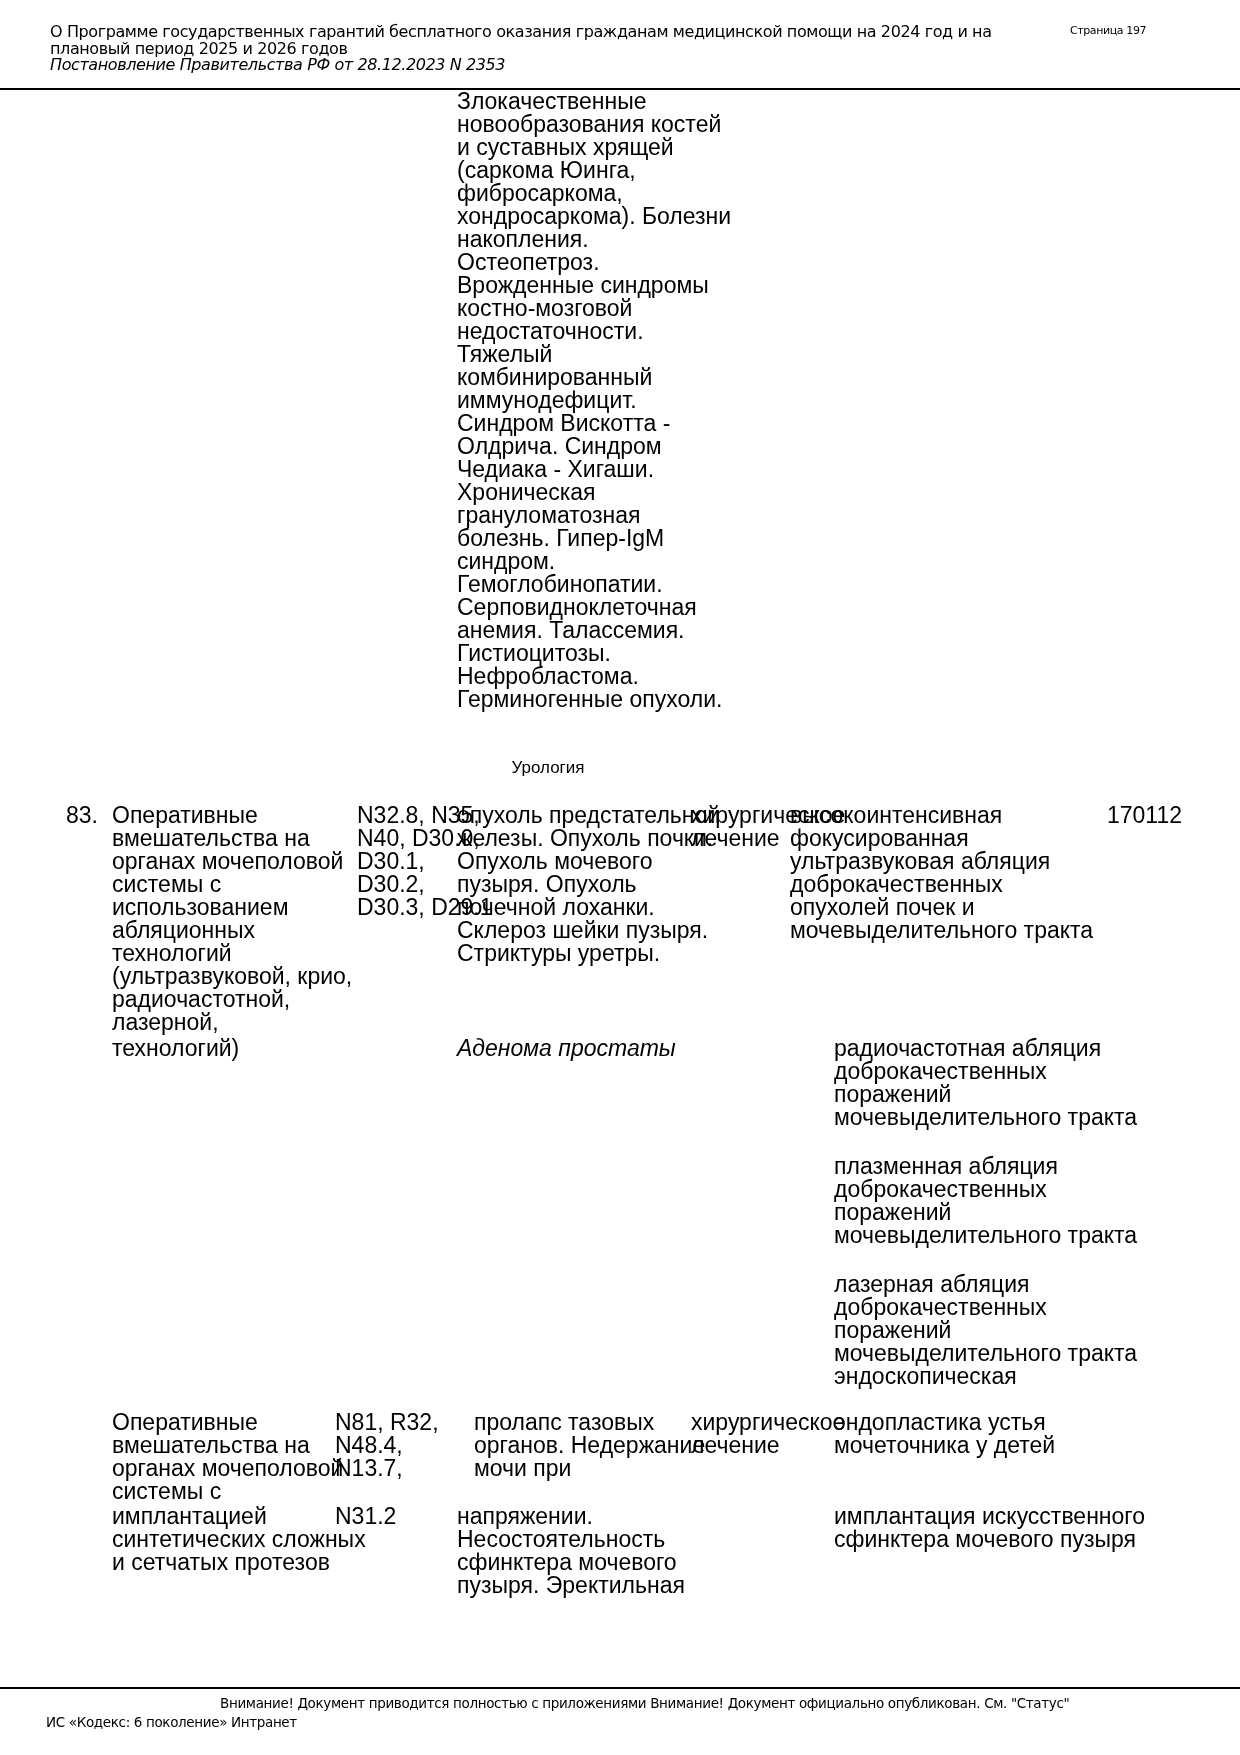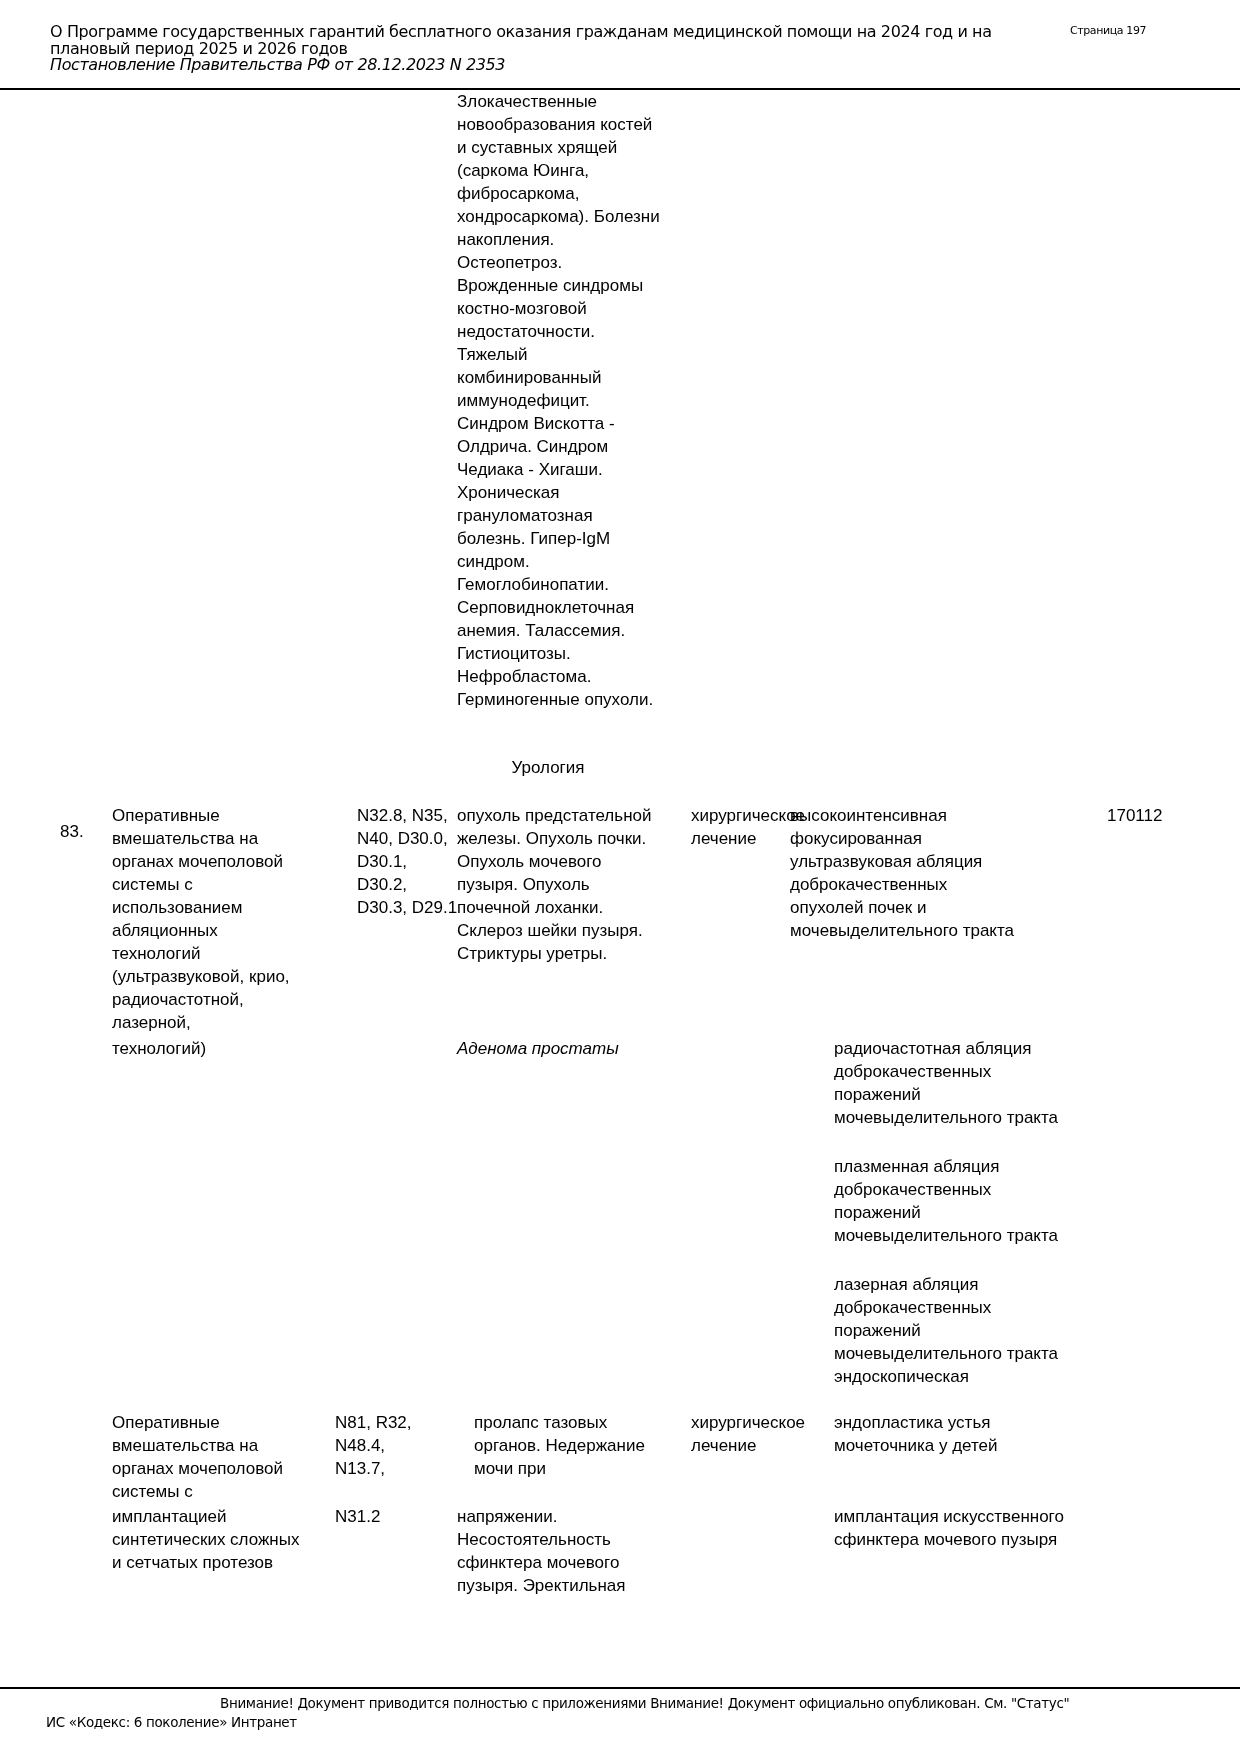--- a/index.html
+++ b/index.html
@@ -5,21 +5,21 @@
   html, body { margin:0; padding:0; background:#fff; }
   body { width:1240px; height:1755px; position:relative; overflow:hidden; color:#000; }
   .hdr { position:absolute; left:50px; top:24px; width:1020px; font-family:"DejaVu Sans", sans-serif; font-size:16px; line-height:16.5px; letter-spacing:-0.4px; }
   .hdr .title { display:block; }
   .hdr .decree { font-style:italic; display:block; }
   .pagenum { position:absolute; left:1070px; top:24px; font-family:"DejaVu Sans", sans-serif; font-size:11px; letter-spacing:-0.4px; }
   .rule-top { position:absolute; left:0; top:88px; width:1240px; height:1.5px; background:#000; }
   .rule-bot { position:absolute; left:0; top:1687px; width:1240px; height:1.5px; background:#000; }
   .ftr1 { position:absolute; left:220px; top:1695px; font-family:"DejaVu Sans", sans-serif; font-size:13.5px; letter-spacing:-0.35px; }
   .ftr2 { position:absolute; left:46px; top:1714px; font-family:"DejaVu Sans", sans-serif; font-size:13.5px; letter-spacing:-0.35px; }
-  .t { position:absolute; font-family:"Liberation Sans", sans-serif; font-size:17px; line-height:23px; white-space:pre-line; }
+  .t { position:absolute; font-family:"Liberation Sans", sans-serif; font-size:23px; line-height:23px; white-space:pre-line; }
   .section { position:absolute; left:0; width:1096px; top:758px; text-align:center; font-family:"Liberation Sans", sans-serif; font-size:17px; padding-left:0; }
 </style>
 </head>
 <body>
 
 <div class="hdr">
   <span class="title">О Программе государственных гарантий бесплатного оказания гражданам медицинской помощи на 2024 год и на плановый период 2025 и 2026 годов</span>
   <span class="decree">Постановление Правительства РФ от 28.12.2023 N 2353</span>
 </div>
 <div class="pagenum">Страница 197</div>
@@ -48,21 +48,21 @@
 синдром.
 Гемоглобинопатии.
 Серповидноклеточная
 анемия. Талассемия.
 Гистиоцитозы.
 Нефробластома.
 Герминогенные опухоли.</div>
 
 <div class="section">Урология</div>
 
-<div class="t" style="left:60px; top:804px;margin-top:16px;">83.</div>
+<div class="t" style="left:66px; top:804px;">83.</div>
 <div class="t" style="left:112px; top:804px;">Оперативные
 вмешательства на
 органах мочеполовой
 системы с
 использованием
 абляционных
 технологий
 (ультразвуковой, крио,
 радиочастотной,
 лазерной,</div>

